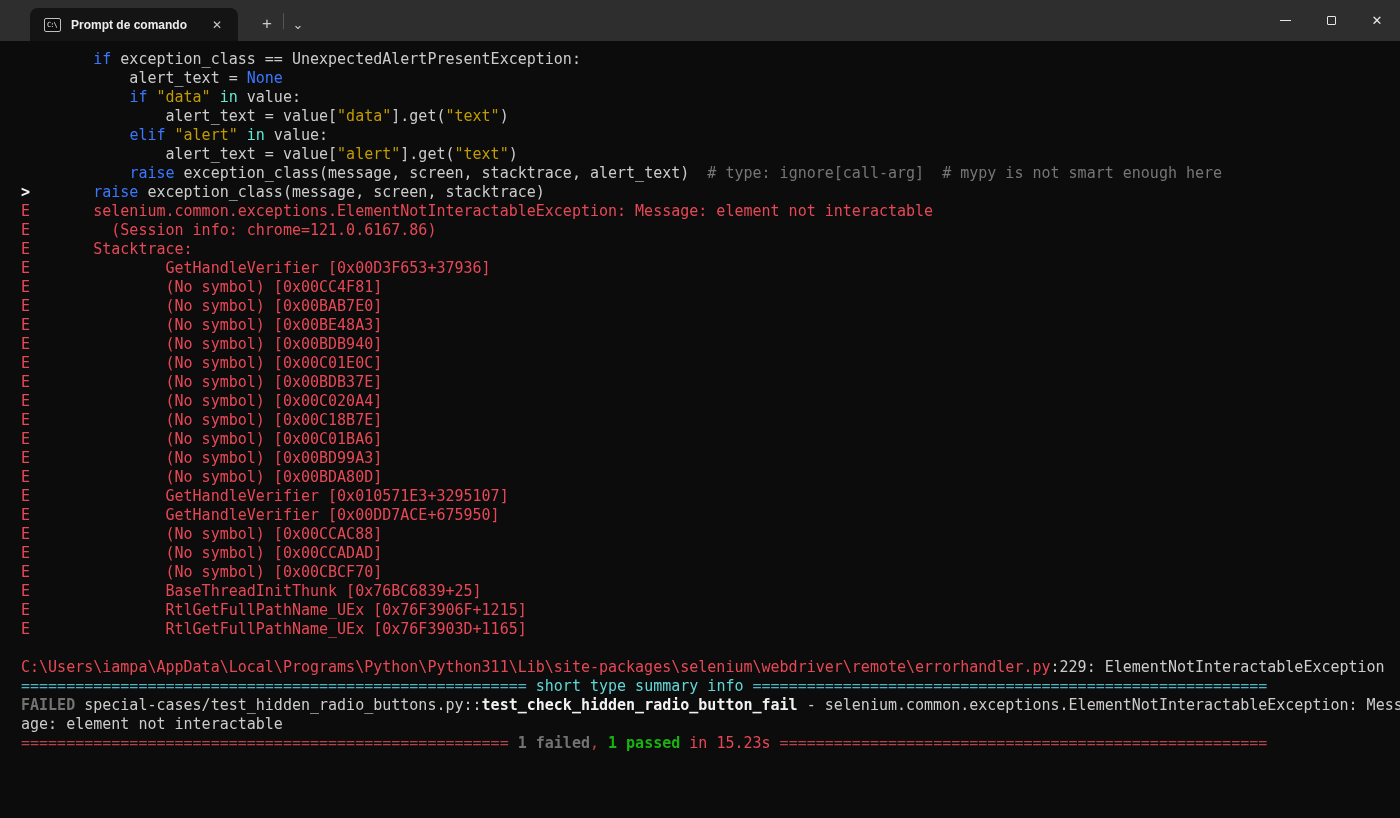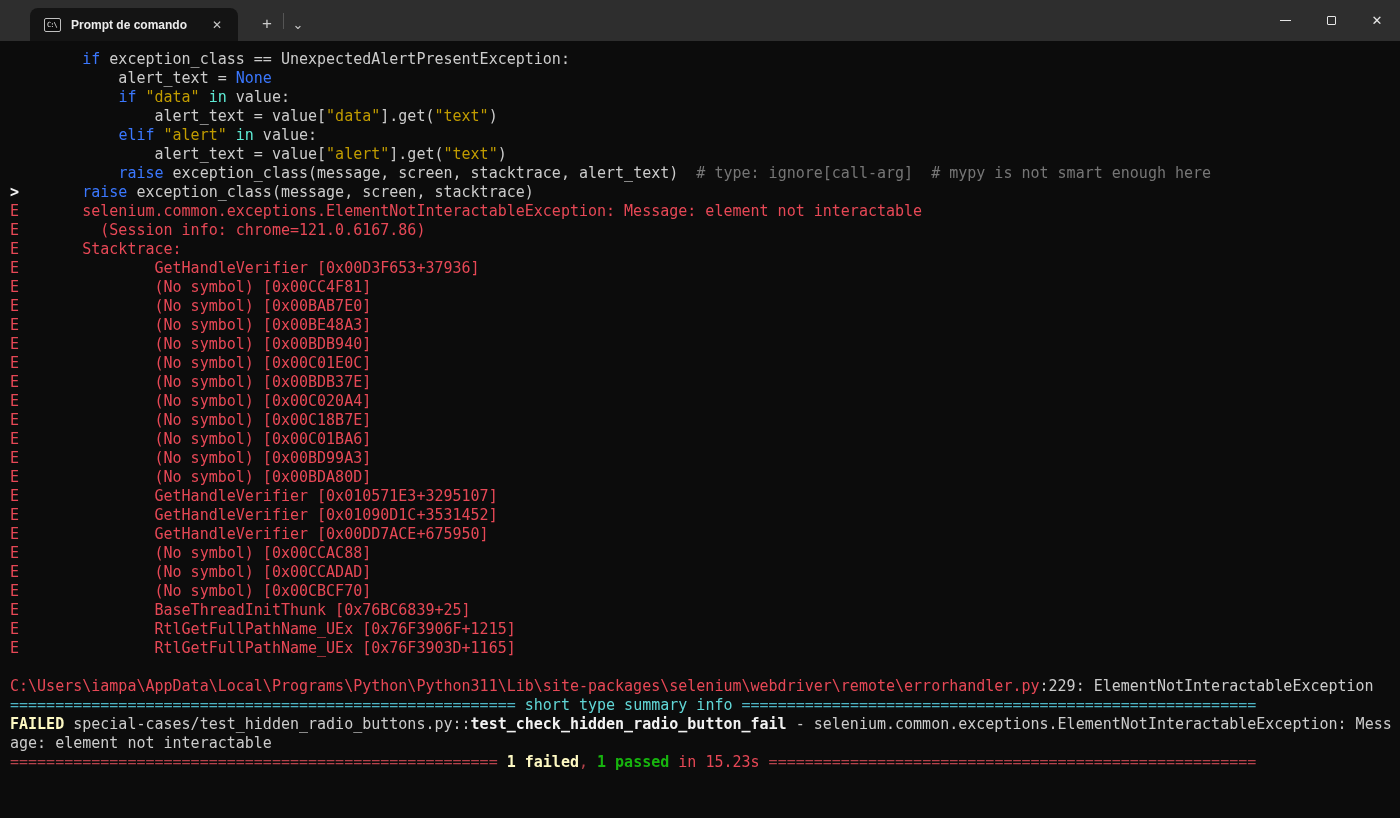--- a/index.html
+++ b/index.html
@@ -41,33 +41,33 @@
     position:absolute;left:283px;top:13px;width:1px;height:16px;background:#555555;
   }
   .wincontrols{position:absolute;right:0;top:0;height:41px;display:flex;}
   .winbtn{
     width:46px;height:41px;display:flex;align-items:center;justify-content:center;cursor:pointer;
   }
   .min-glyph{display:block;width:11px;height:1px;background:#E6E6E6;}
   .max-glyph{display:block;width:9px;height:9px;border:1px solid #E6E6E6;border-radius:1px;}
   .close-glyph{color:#E6E6E6;font-size:13px;font-family:"DejaVu Sans",sans-serif;}
   .terminal{
-    padding:9px 0 0 10px;
+    padding:9px 0 0 21px;
     font-family:"DejaVu Sans Mono","Liberation Mono",monospace;
     font-size:15px;line-height:19px;
   }
   .line{height:19px;white-space:pre;}
   .c-txt {color:#CCCCCC;}
   .c-wb  {color:#F2F2F2;font-weight:bold;}
   .c-kw  {color:#3B78FF;}
   .c-str {color:#C19C00;}
   .c-mag {color:#5eead4;}
   .c-cmt {color:#767676;}
   .c-err {color:#E74856;}
-  .c-errb{color:#fef9c3;font-weight:bold;margin-top:37px;}
+  .c-errb{color:#737373;font-weight:bold;margin-top:37px;}
   .c-cyeq{color:#4EB4C4;}
   .c-cy  {color:#61D6D6;}
   .c-rdim{color:#B8434C;}
   .c-grn {color:#17B40E;font-weight:bold;}
 </style>
 </head>
 <body>
 
 <div class="titlebar">
   <div class="tab">
@@ -111,21 +111,20 @@
     <div class="line"><span class="c-err">E               (No symbol) [0x00BE48A3]</span></div>
     <div class="line"><span class="c-err">E               (No symbol) [0x00BDB940]</span></div>
     <div class="line"><span class="c-err">E               (No symbol) [0x00C01E0C]</span></div>
     <div class="line"><span class="c-err">E               (No symbol) [0x00BDB37E]</span></div>
     <div class="line"><span class="c-err">E               (No symbol) [0x00C020A4]</span></div>
     <div class="line"><span class="c-err">E               (No symbol) [0x00C18B7E]</span></div>
     <div class="line"><span class="c-err">E               (No symbol) [0x00C01BA6]</span></div>
     <div class="line"><span class="c-err">E               (No symbol) [0x00BD99A3]</span></div>
     <div class="line"><span class="c-err">E               (No symbol) [0x00BDA80D]</span></div>
     <div class="line"><span class="c-err">E               GetHandleVerifier [0x010571E3+3295107]</span></div>
-    <div class="line"><span class="c-err">E               GetHandleVerifier [0x01090D1C+3531452]</span></div>
     <div class="line"><span class="c-err">E               GetHandleVerifier [0x00DD7ACE+675950]</span></div>
     <div class="line"><span class="c-err">E               (No symbol) [0x00CCAC88]</span></div>
     <div class="line"><span class="c-err">E               (No symbol) [0x00CCADAD]</span></div>
     <div class="line"><span class="c-err">E               (No symbol) [0x00CBCF70]</span></div>
     <div class="line"><span class="c-err">E               BaseThreadInitThunk [0x76BC6839+25]</span></div>
     <div class="line"><span class="c-err">E               RtlGetFullPathName_UEx [0x76F3906F+1215]</span></div>
     <div class="line"><span class="c-err">E               RtlGetFullPathName_UEx [0x76F3903D+1165]</span></div>
     <div class="line"><span class="c-txt"></span></div>
     <div class="line"><span class="c-err">C:\Users\iampa\AppData\Local\Programs\Python\Python311\Lib\site-packages\selenium\webdriver\remote\errorhandler.py</span><span class="c-txt">:229: ElementNotInteractableException</span></div>
     <div class="line"><span class="c-cyeq">========================================================</span><span class="c-cy"> short type summary info </span><span class="c-cyeq">=========================================================</span></div>

